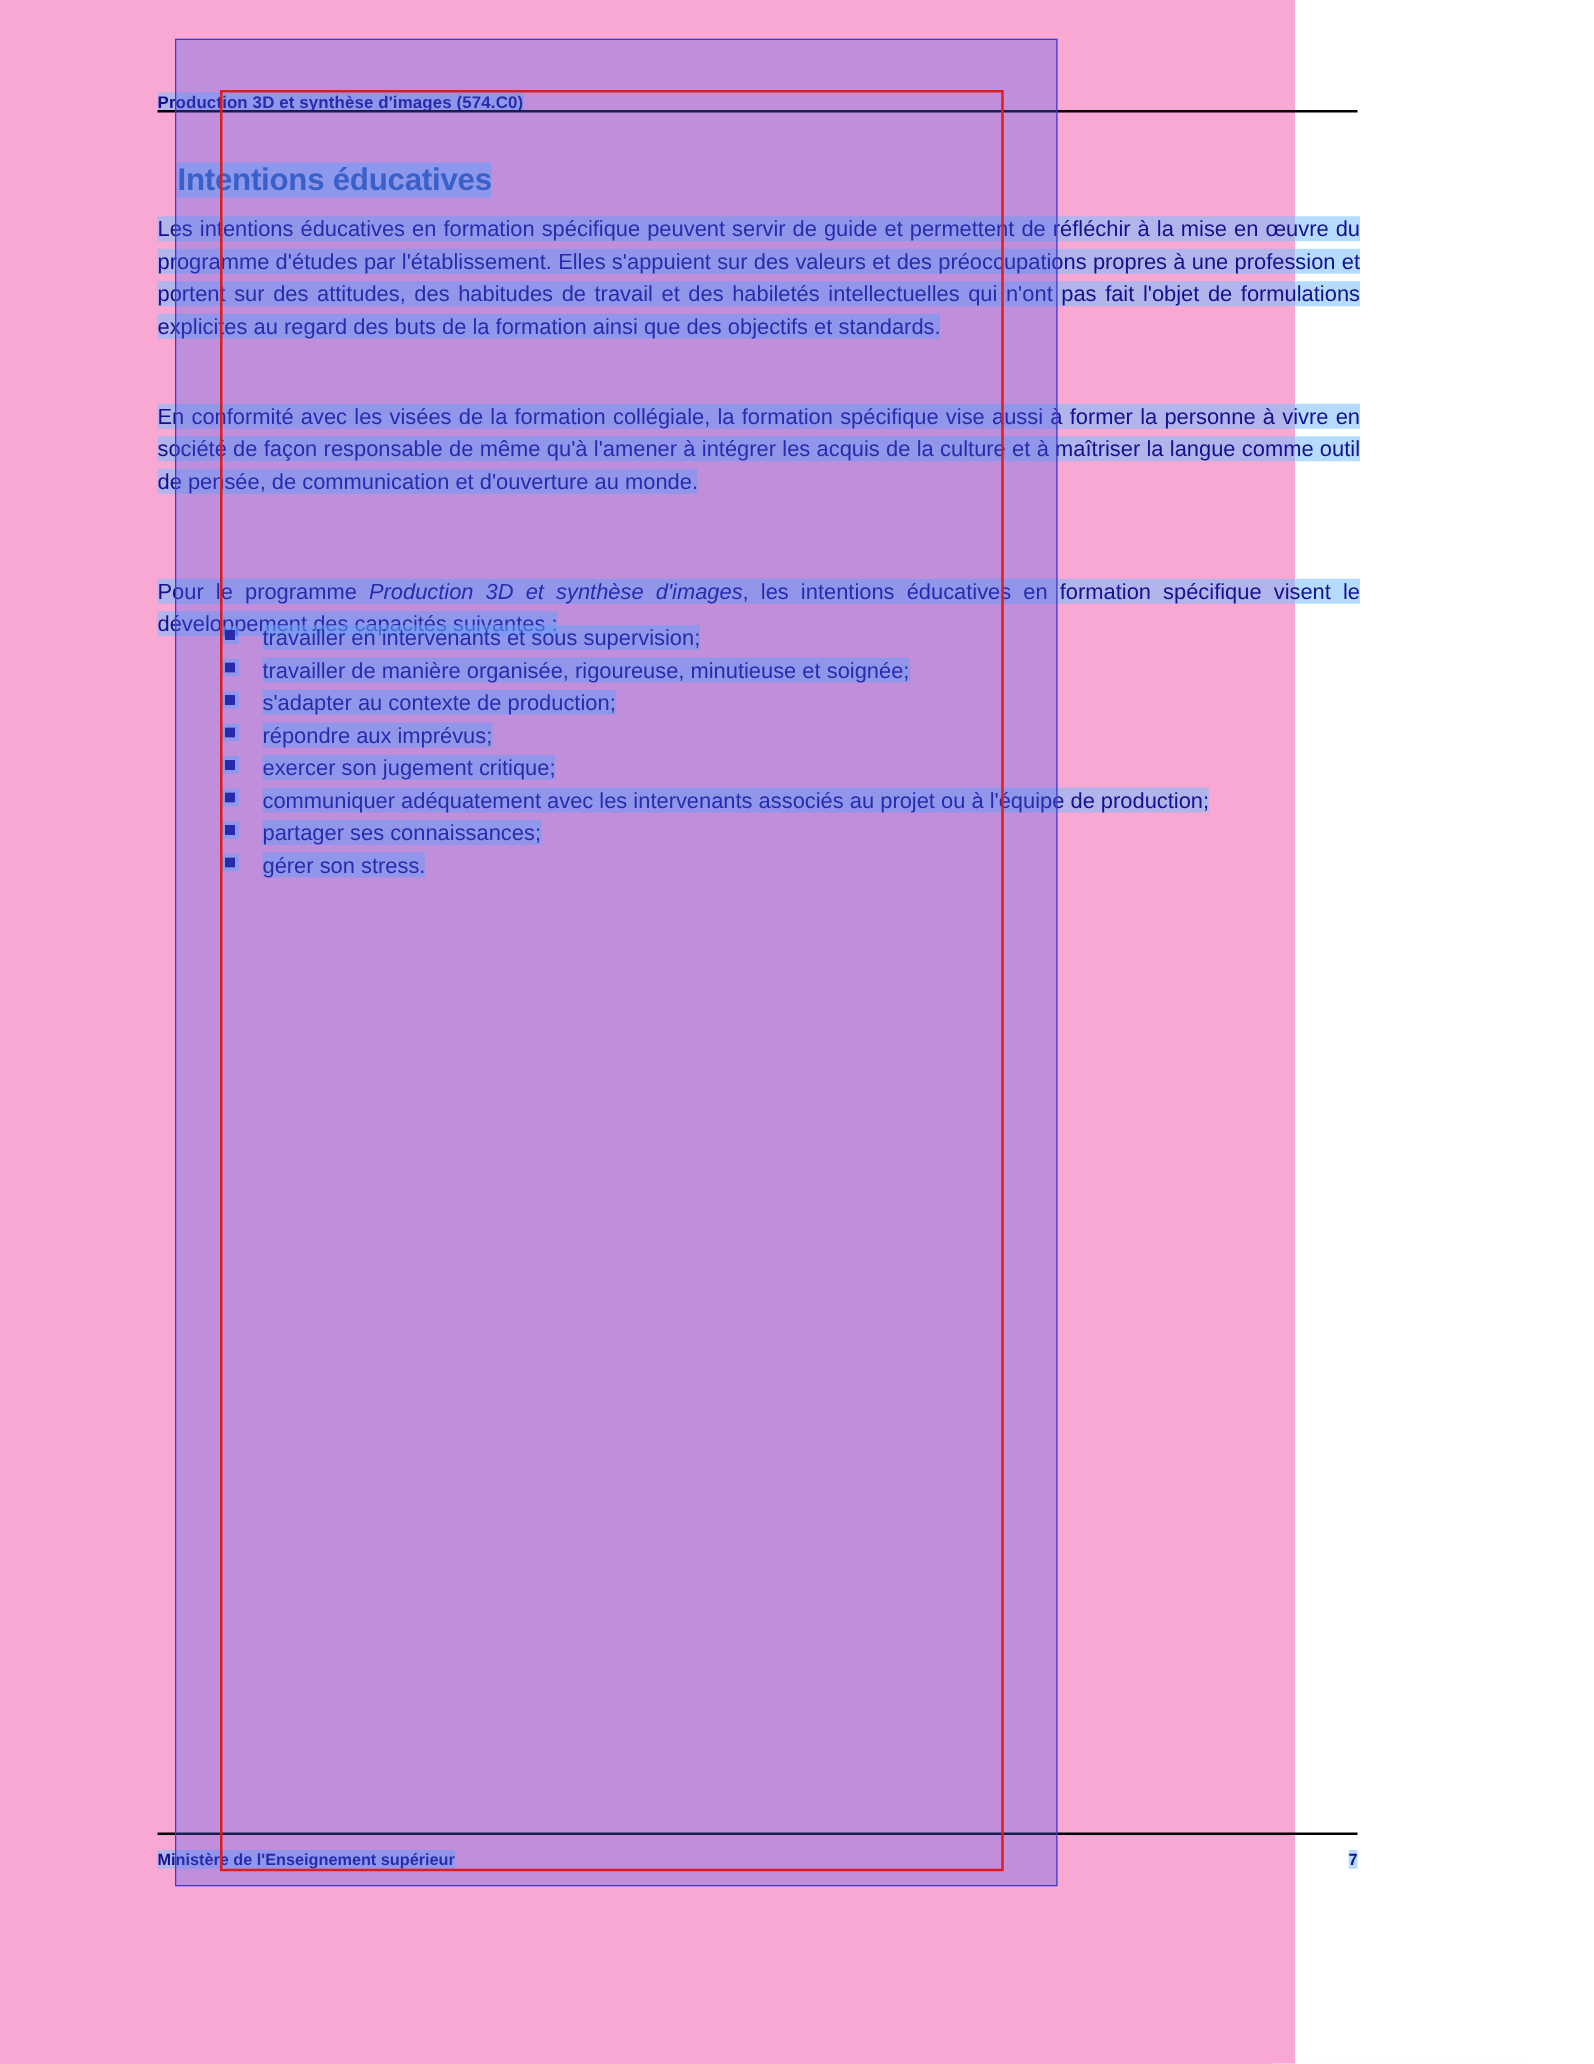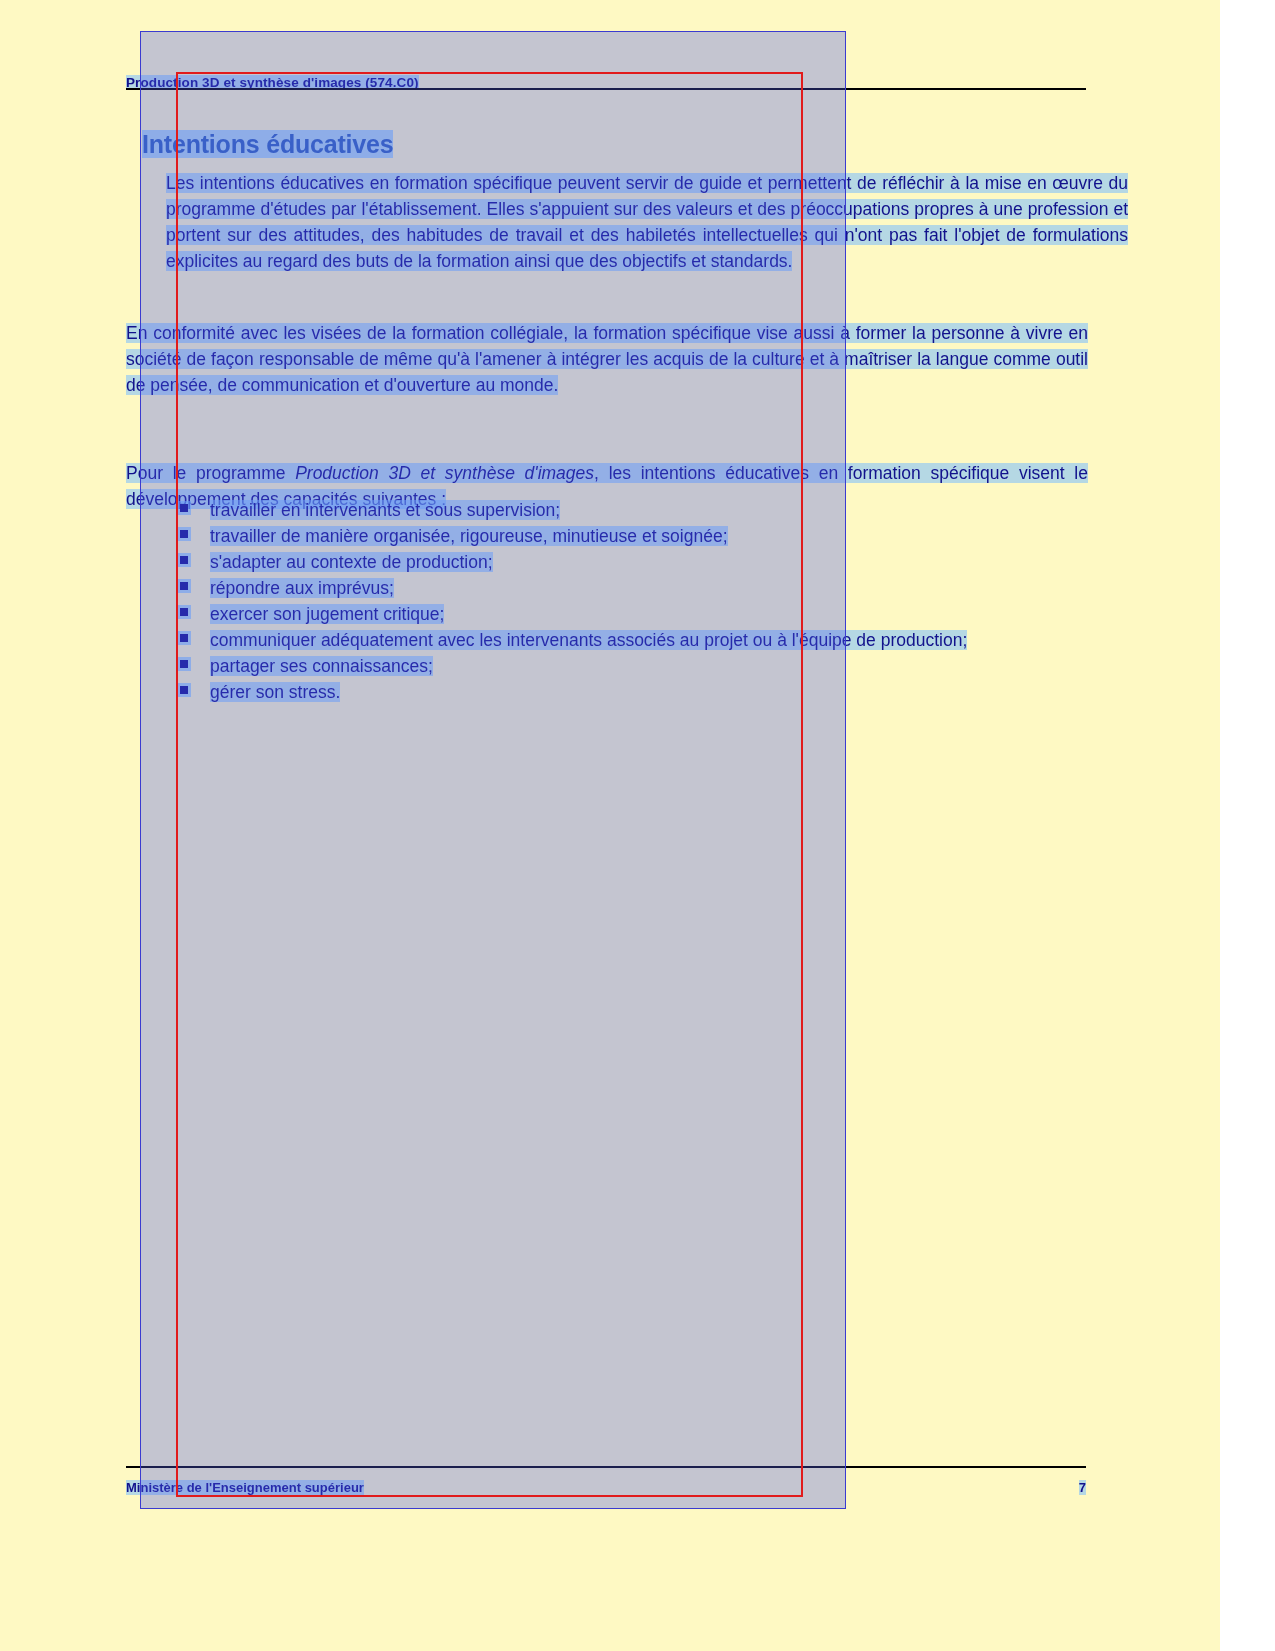--- a/index.html
+++ b/index.html
@@ -12,23 +12,23 @@
     height: 1651px;
     position: relative;
     font-family: "Liberation Sans", sans-serif;
     overflow: hidden;
   }
 
   
   .page {
     position: absolute;
     left: 0; top: 0;
-    width: 1220px;
+    width: 1036px;
     height: 1651px;
-    background: #fef9c3;
+    background: #f9a8d4;
   }
 
   
   .sel-region {
     position: absolute;
     left: 140px;
     top: 31px;
     width: 706px;
     height: 1478px;
     background: rgba(80, 90, 235, 0.33);
@@ -88,21 +88,21 @@
 
   .body-block {
     position: absolute;
     left: 126px;
     width: 962px;
     font-size: 17.5px;
     line-height: 26px;
     color: #12128c;
     text-align: justify;
   }
-  .body-block.p1 { top: 170px; margin-left: 40px; }
+  .body-block.p1 { top: 170px; }
   .body-block.p2 { top: 320px; }
   .body-block.p3 { top: 460px; }
 
   .hl {
     background: rgba(120, 190, 255, 0.55);
     box-decoration-break: clone;
     -webkit-box-decoration-break: clone;
   }
 
   ul.caps {

